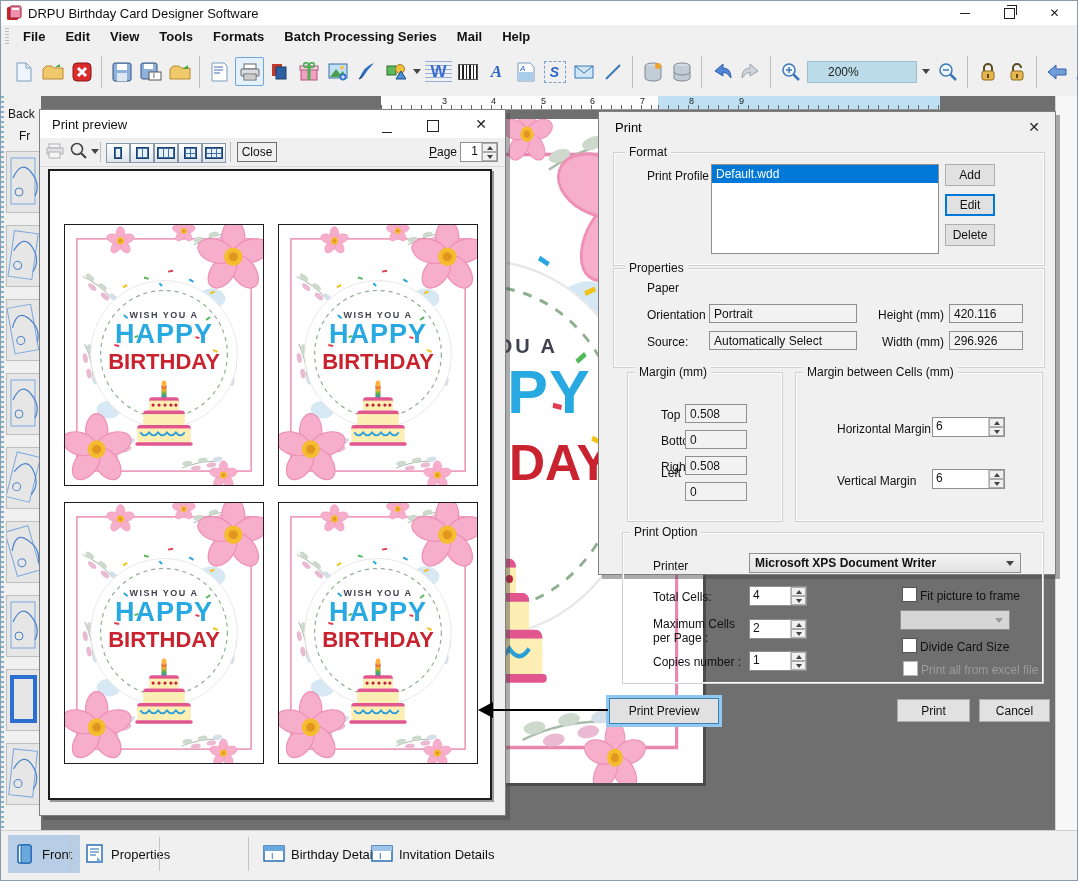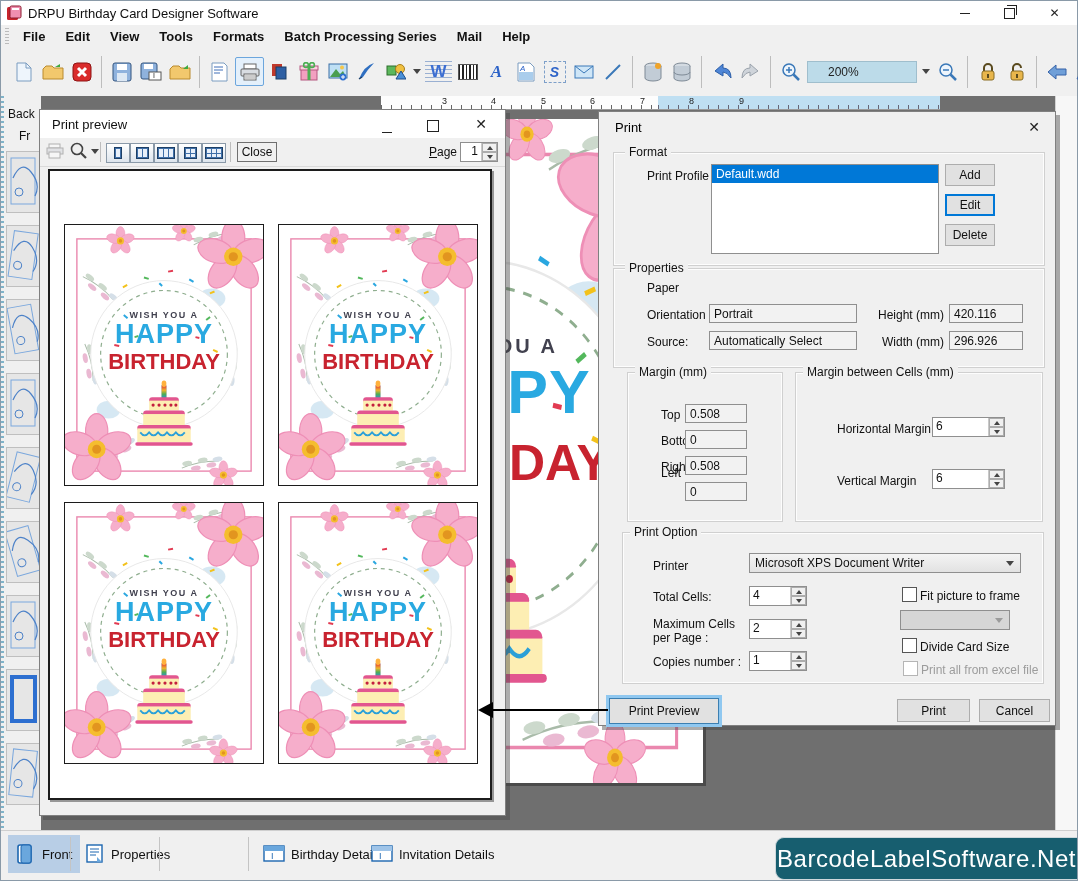--- a/index.html
+++ b/index.html
@@ -71,21 +71,21 @@
   .btn{position:absolute;background:#e1e1e1;border:1px solid #adadad;font-size:12px;color:#111;display:flex;align-items:center;justify-content:center;box-sizing:border-box;}
   .btn.focus{border:2px solid #0078d7;}
   .btn.bigfocus{border:1px solid #3c7fb1;outline:3px solid #90c8f0;}
   .spin{position:absolute;border:1px solid #8f8f8f;background:#fff;display:flex;box-sizing:border-box;}
   .spin .val{flex:1;font-size:12px;padding:1px 3px;color:#111;}
   .spin .btns{width:15px;border-left:1px solid #c8c8c8;display:flex;flex-direction:column;}
   .spin .sb{flex:1;background:#f0f0f0;border:1px solid #adadad;display:flex;align-items:center;justify-content:center;}
   .tri-up{width:0;height:0;border-left:3px solid transparent;border-right:3px solid transparent;border-bottom:4px solid #444;}
   .tri-dn{width:0;height:0;border-left:3px solid transparent;border-right:3px solid transparent;border-top:4px solid #444;}
   .combo{position:absolute;border:1px solid #8f8f8f;background:linear-gradient(#f4f4f4,#e2e2e2);font-size:12px;color:#111;display:flex;align-items:center;padding-left:5px;box-sizing:border-box;}
-  .combo .cv{flex:1;}
+  .combo .cv{flex:1;font-weight:bold;}
   .combo .caret{margin-right:6px;}
   .cb{position:absolute;width:13px;height:13px;border:1px solid #555;background:#fff;}
   .cb.disabled{border-color:#b5b5b5;}
   .disabledtext{color:#9c9c9c !important;}
   
   .pvtb{position:absolute;left:0;top:28px;right:0;height:28px;border-bottom:1px solid #dadada;background:#f0f0f0;}
   .pgbtn{position:absolute;top:5px;width:22px;height:18px;border:1px solid #8a99a8;background:linear-gradient(#fff,#dde4ec);display:flex;align-items:center;justify-content:center;}
   .pgi{background:#3f6fa8;border:1px solid #1d3f66;display:grid;gap:1px;padding:1px;}
   .pgi i{background:#e8f0fa;width:4px;height:8px;display:block;}
   .pgi.g2 i,.pgi.g3 i{height:8px;}
@@ -671,21 +671,21 @@
     <use href="#confetti"></use>
     <use href="#cake" transform="translate(70,160)"></use>
   </svg>
   <div class="wish">WISH YOU A</div>
   <div class="happy">HAPPY</div>
   <div class="birthday">BIRTHDAY</div>
 </div>
     </div>
   </div>
 
-  <div class="dialog" style="left:597px;top:110px;width:458px;height:615px;z-index:50;background:#f0f0f0">
+  <div class="dialog" style="left:597px;top:110px;width:458px;height:464px;z-index:50;background:#f0f0f0">
     <div class="abs" style="left:16px;top:8px;font-size:13px">Print</div>
     <div class="dlg-x" style="left:424px;top:7px">✕</div>
 
     <div class="groupbox" style="left:14px;top:40px;width:430px;height:112px"></div>
     <div class="grouplabel" style="left:26px;top:33px">Format</div>
     <div class="lbl" style="left:48px;top:57px">Print Profile</div>
     <div class="listbox" style="left:112px;top:52px;width:226px;height:88px">
       <div class="sel-item">Default.wdd</div>
     </div>
     <div class="btn" style="left:346px;top:52px;width:50px;height:22px">Add</div>
@@ -842,18 +842,15 @@
     <div class="tab" style="left:362px">
       <span class="ticon">
           <svg width="22" height="20">
             <rect x="1" y="2" width="20" height="15" fill="#fff" stroke="#1c66b0" stroke-width="1.4"></rect>
             <rect x="1" y="2" width="20" height="5" fill="#9fc4e8"></rect>
             <text x="8" y="15" font-size="9" fill="#1c66b0">I</text>
           </svg>
         </span>
       <span>Invitation Details</span>
     </div>
-    <div class="watermark">
-      <span>BarcodeLabelSoftware.Net</span>
-    </div>
   </div>
 
 </div>
 
 </body></html>

